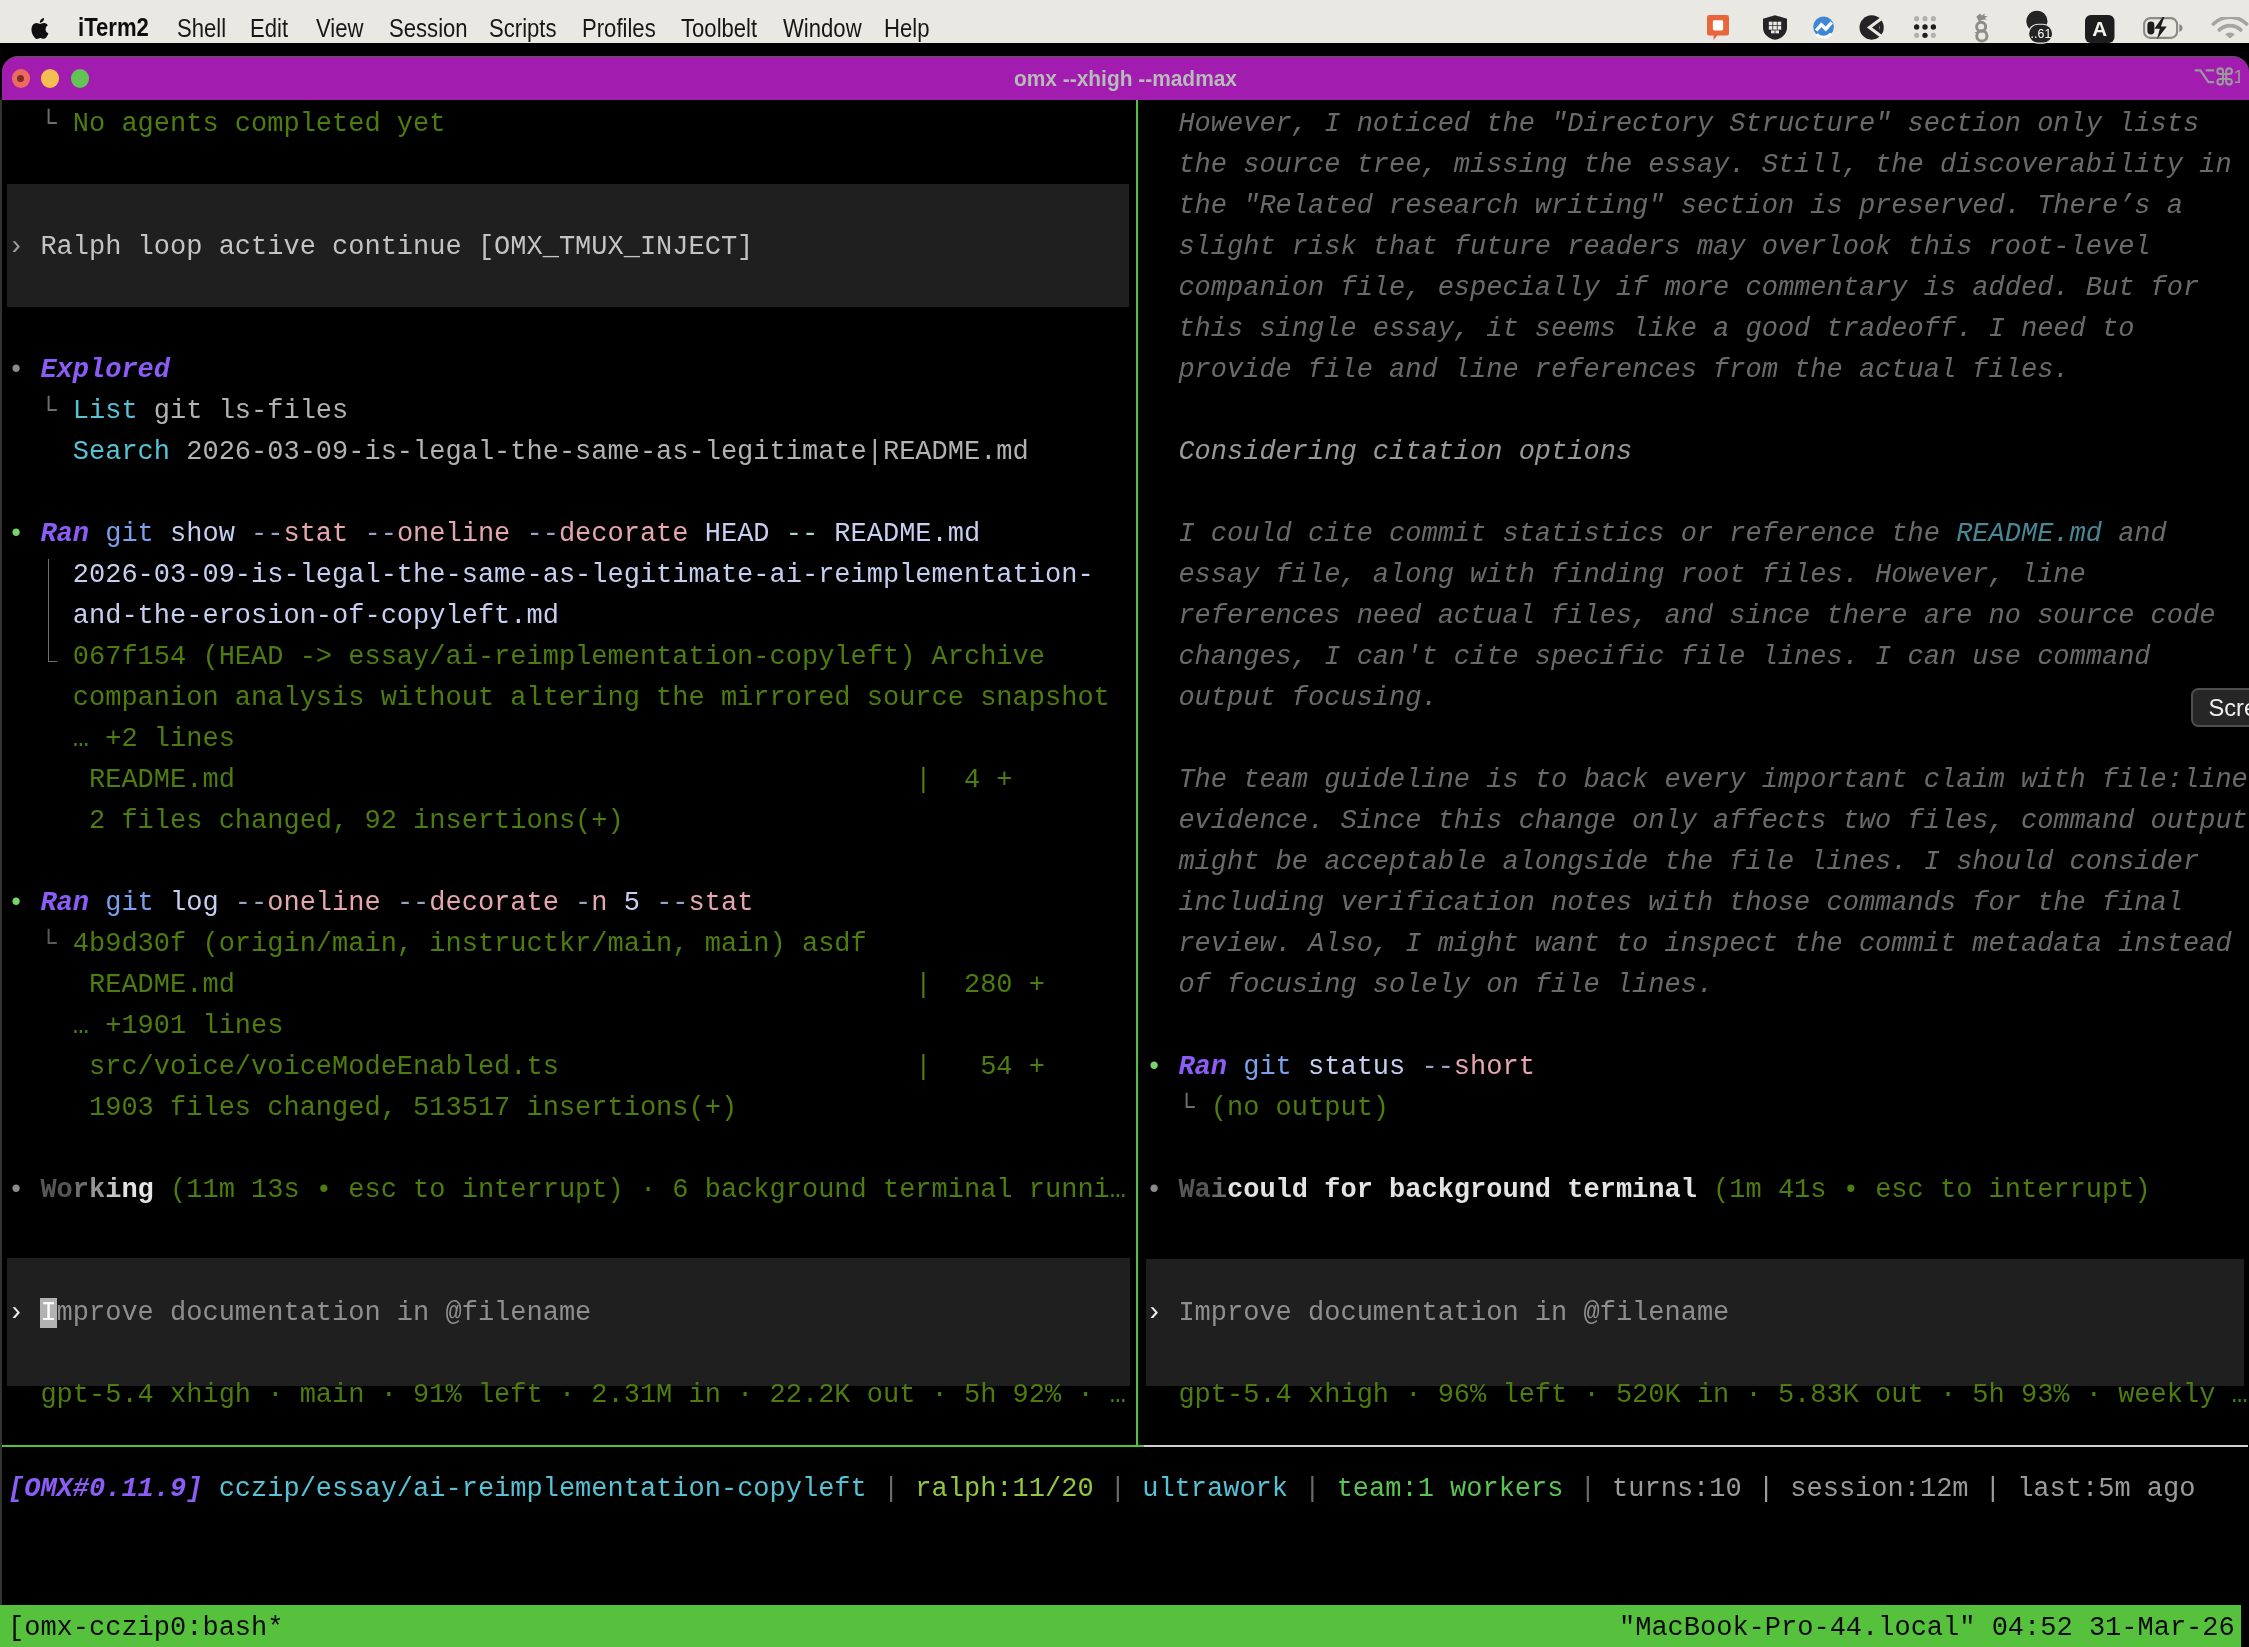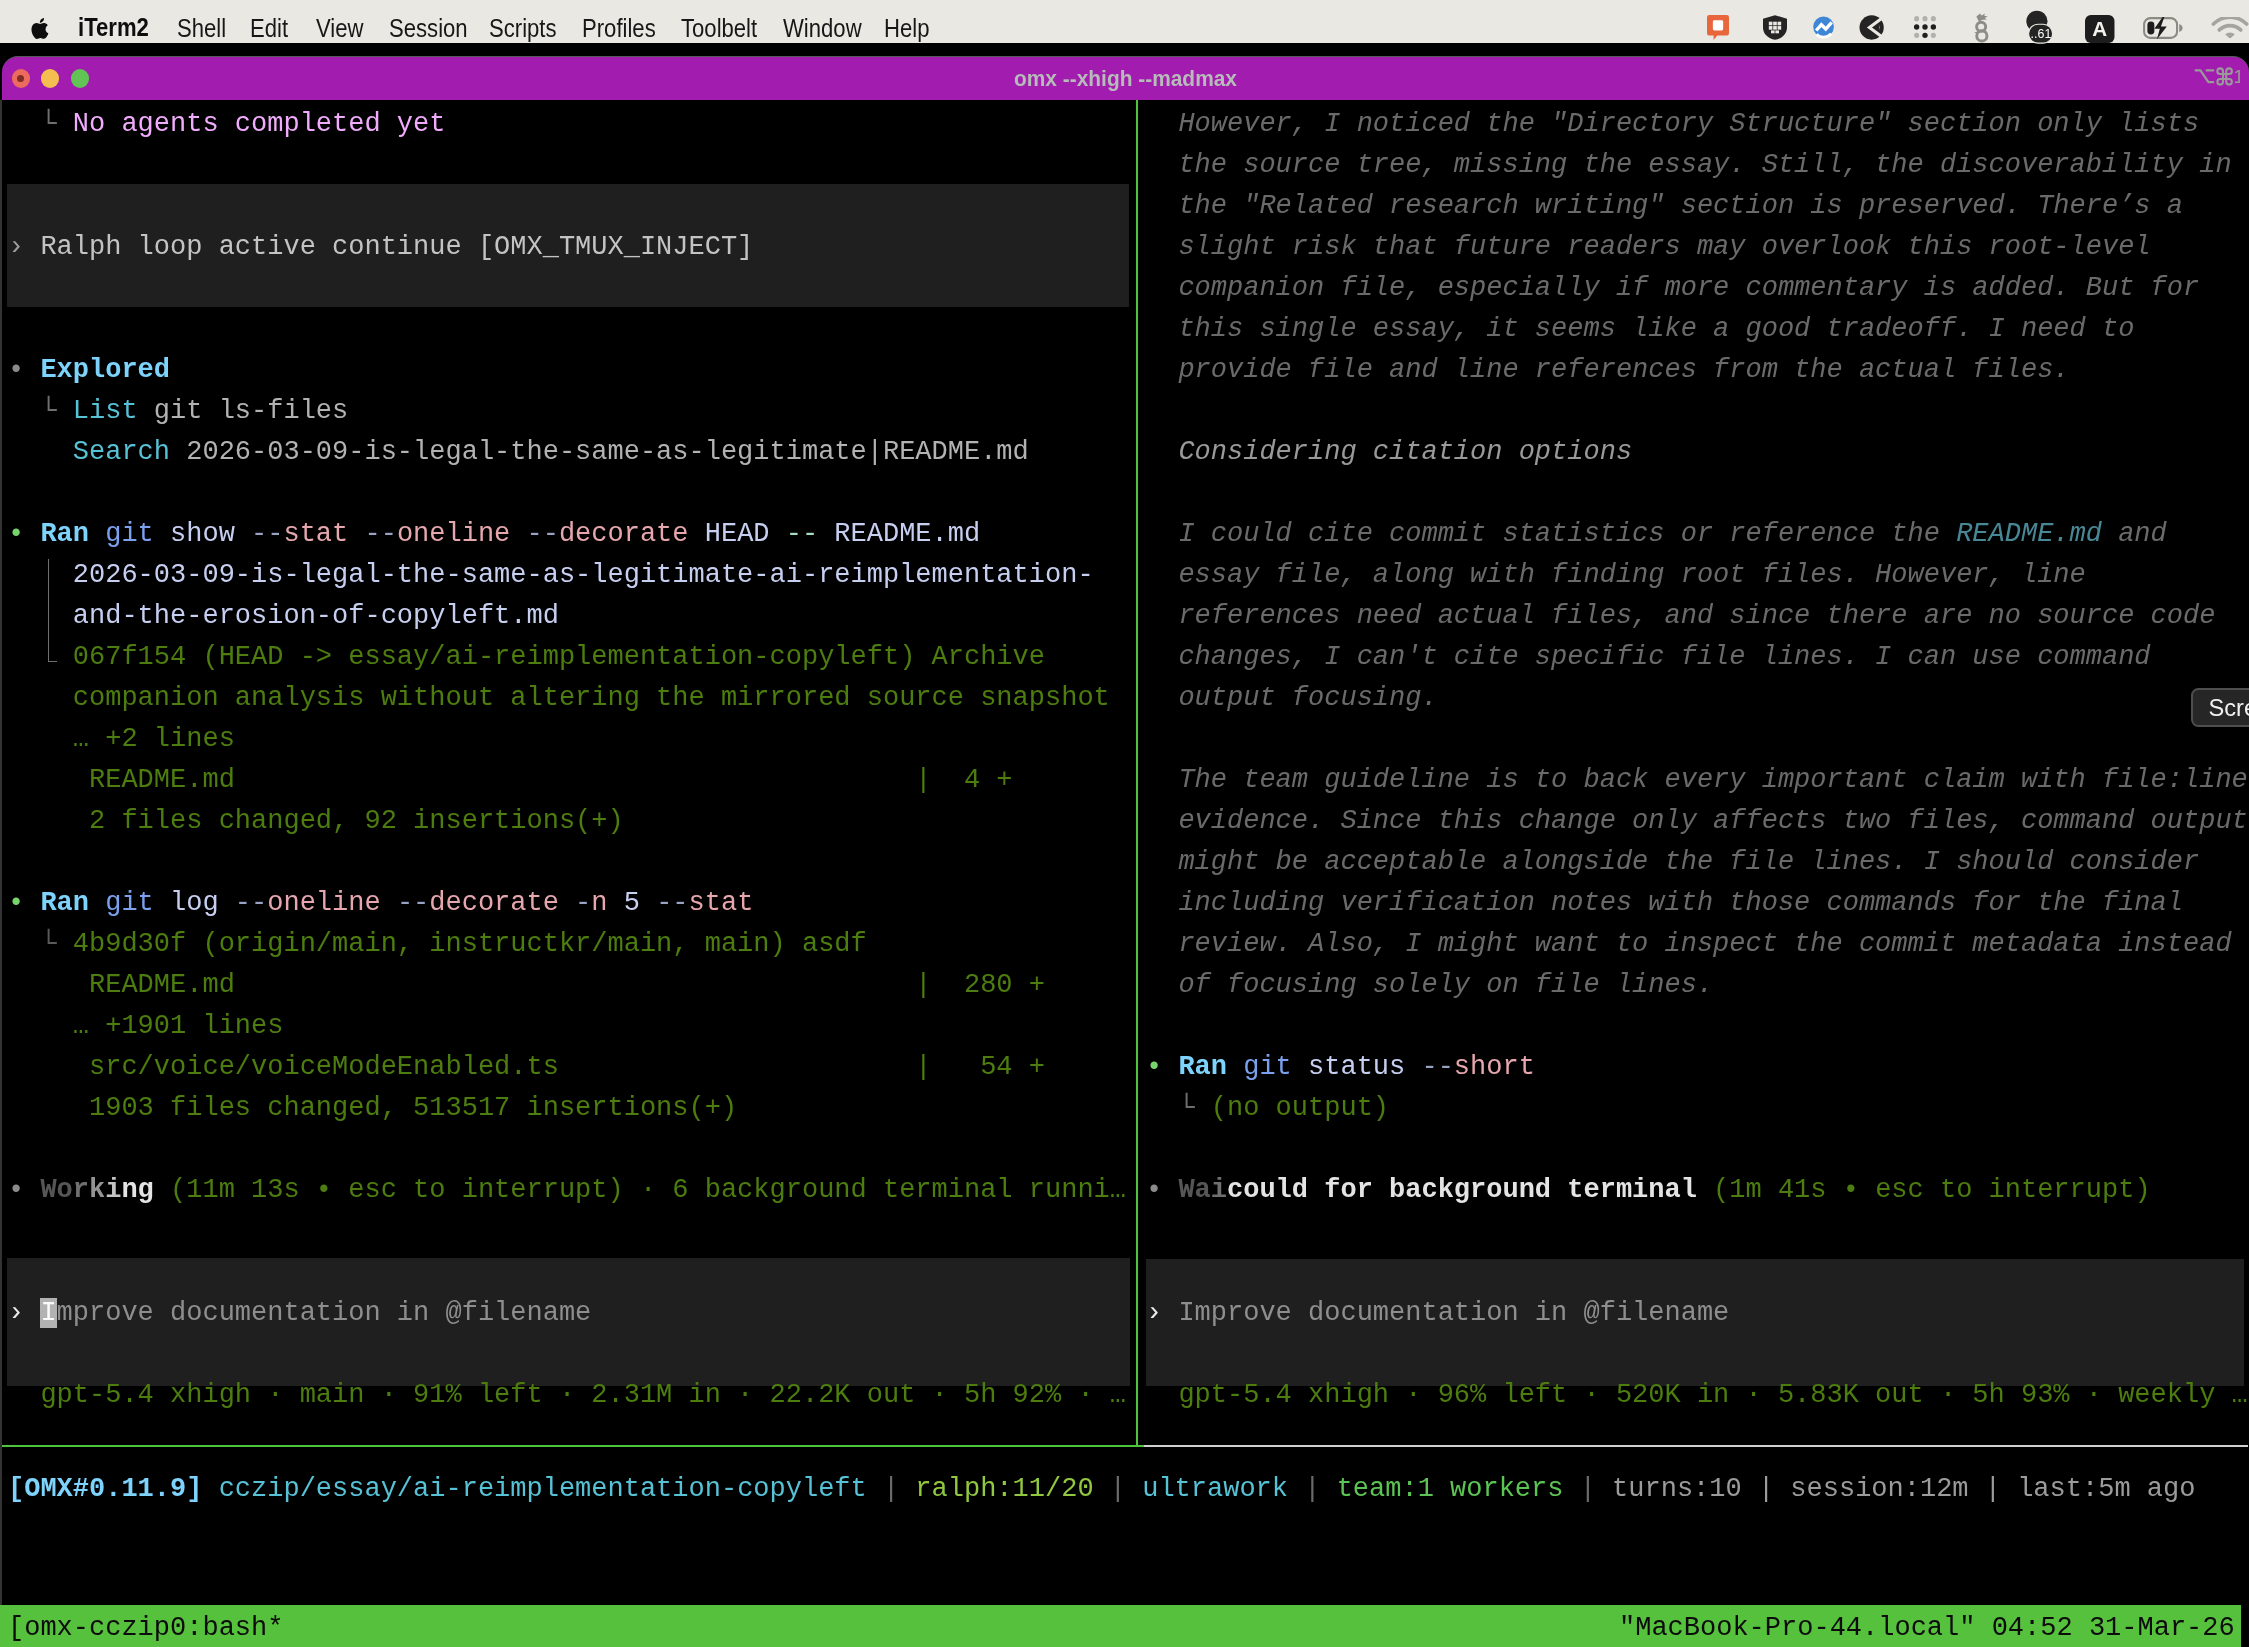--- a/index.html
+++ b/index.html
@@ -22,23 +22,23 @@
 #termL { position:absolute; left:0; top:100px; width:1.5px; height:1548px; background:#333333; }
 #termR { position:absolute; right:0; top:100px; width:1.5px; height:1548px; background:#333333; }
 #divider { position:absolute; left:1136px; top:100px; width:1.8px; height:1346px; background:#4ec43a; }
 #hrL { position:absolute; left:1.5px; top:1445px; width:1143px; height:1.9px; background:#4ec43a; }
 #hrR { position:absolute; left:1144px; top:1445px; width:1104px; height:1.9px; background:#cfcfcf; }
 .box { position:absolute; background:#1f1f1f; }
 #boxRalph { left:7.4px; top:184px;  width:1122px; height:123px; }
 #boxInL   { left:7.4px; top:1258px; width:1123px; height:128px; }
 #boxInR   { left:1146px; top:1259px; width:1098px; height:127px; }
 
-.lt { color:#f0abfc; }
+.lt { color:#4d7c0f; }
 .lt2 { color:#b2b2b2; }
-.wb { color:#7dd3fc; font-weight:bold; }
+.wb { color:#8b5cf6; font-weight:bold;font-style:italic; }
 .gr { color:#4d7c0f; }
 .gr2 { color:#9b9b9b; }
 .tree { color:#6e6e6e; }
 .tree2 { color:#5a5a5a; }
 .arrow { color:#ececec; }
 .arrow2 { color:#9e9e9e; }
 .ph { color:#c3c3c3; }
 .gdot { color:#8b8b8b; }
 .grn { color:#77d36c; }
 .blu { color:#7aa0ee; }

